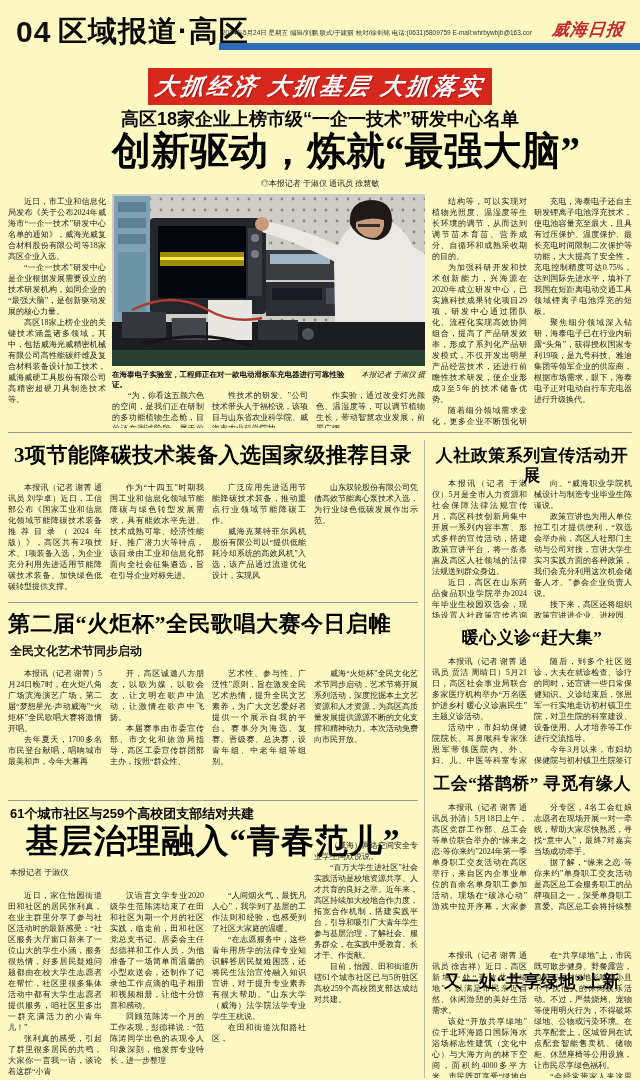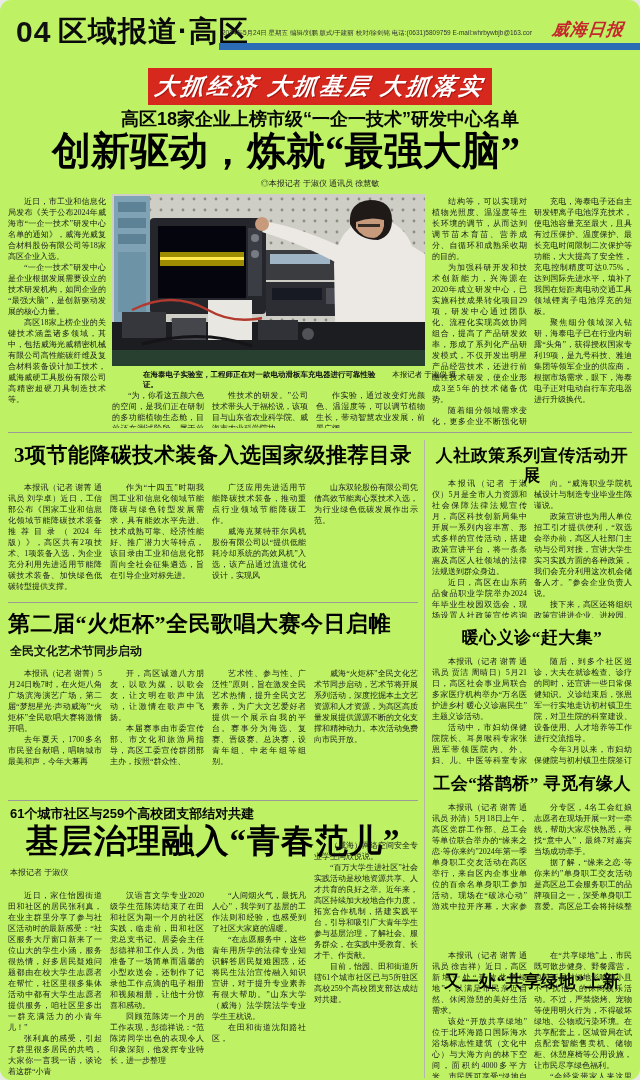--- a/index.html
+++ b/index.html
@@ -1,36 +1,36 @@
 <!DOCTYPE html>
 <html lang="zh"><head>
 <meta charset="utf-8">
 <style>
   html,body{margin:0;padding:0;background:#e9e9e6;}
-  #page{position:relative;width:640px;height:1080px;margin:0 auto;background:#bef264;overflow:hidden;
-        font-family:"Liberation Serif","DejaVu Serif",serif;color:#1b1b1b;border-radius:11px;}
+  #page{position:relative;width:640px;height:1080px;margin:0 auto;background:#fef9c3;overflow:hidden;
+        font-family:"Liberation Serif","DejaVu Serif",serif;color:#1b1b1b;}
   .abs{position:absolute;}
   
   .pageno{left:16px;top:16px;font:900 30px/32px "Liberation Sans",sans-serif;color:#111;letter-spacing:1px;}
   .section-title{left:58px;top:14px;font:900 29px/34px "Liberation Sans",sans-serif;color:#0a0a0a;letter-spacing:1px;}
   .meta{left:222px;top:29px;width:310px;font:6.5px/8px "Liberation Sans",sans-serif;color:#333;white-space:nowrap;overflow:hidden;}
   .masthead{left:552px;top:20px;font:900 italic 17px/20px "Liberation Serif",serif;color:#c5272d;transform:skewX(-6deg);letter-spacing:1px;}
   .bluebar{left:219px;top:43px;width:421px;height:7px;background:#2b6cb5;}
   
   .banner{left:148px;top:68px;width:344px;height:37px;background:#d7281d;display:flex;align-items:center;justify-content:center;}
   .banner span{font:900 italic 23px/24px "Liberation Serif",serif;color:#fff;letter-spacing:3px;transform:skewX(-8deg);text-shadow:1px 1px 0 rgba(120,0,0,.5);}
   
   .kicker{left:0;top:109px;width:640px;text-align:center;font:700 18px/20px "Liberation Sans",sans-serif;color:#050505;}
-  .mainhead{left:0;top:128px;width:572px;text-align:center;font:900 39px/46px "Liberation Serif",serif;color:#000;letter-spacing:0px;}
+  .mainhead{left:0;top:128px;width:572px;text-align:right;font:900 39px/46px "Liberation Serif",serif;color:#000;letter-spacing:0px;padding-left:8px;}
   .lead-byline{left:0;top:179px;width:640px;text-align:center;font:8px/10px "Liberation Sans",sans-serif;color:#222;}
   
   .col{font:8px/11px "Liberation Serif",serif;text-align:justify;color:#1a1a1a;overflow:hidden;}
   .col p{margin:0;text-indent:2em;}
-  .caprow{display:flex;align-items:flex-start;font:600 7.5px/10px "Liberation Serif",serif;color:#111;margin-left:31px;}
-  .caprow .credit{white-space:nowrap;margin-left:6px;font-weight:400;}
+  .caprow{display:flex;align-items:flex-start;font:600 7.5px/10px "Liberation Serif",serif;color:#111;}
+  .caprow .credit{white-space:nowrap;margin-left:6px;font-weight:400;font-style:italic;}
   
   .hrule{background:#9a9a96;height:1px;}
   .vrule{background:#b5b5b0;width:1px;}
   
   .h-left-big{font:900 21px/26px "Liberation Serif",serif;color:#000;text-align:center;letter-spacing:0.5px;}
   .h-right{font:900 17px/20px "Liberation Serif",serif;color:#000;text-align:center;letter-spacing:0.5px;}
   .subhead{font:600 12px/14px "Liberation Sans",sans-serif;color:#111;}
   .kicker-small{font:700 13px/15px "Liberation Sans",sans-serif;color:#050505;}
   .h-left-huge{font:900 33px/38px "Liberation Serif",serif;color:#000;letter-spacing:1px;}
   .byline-small{font:8px/10px "Liberation Sans",sans-serif;color:#222;}

